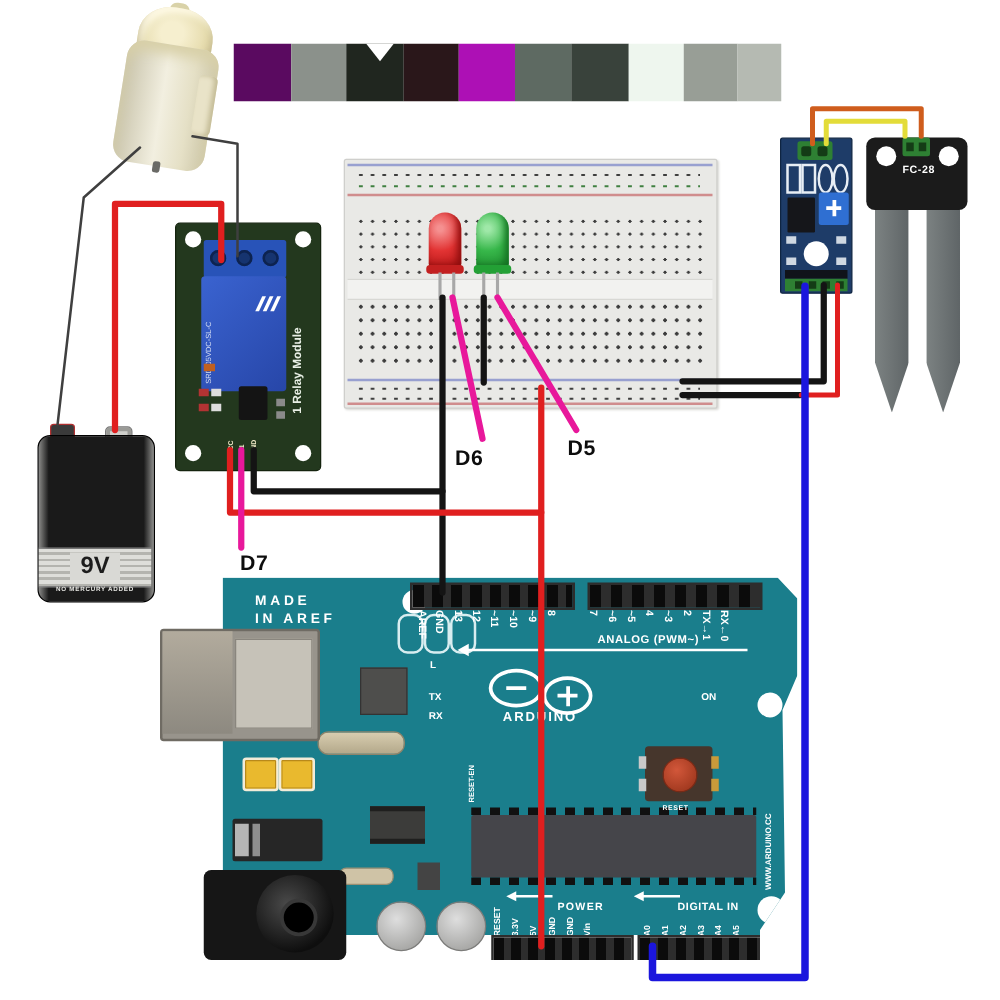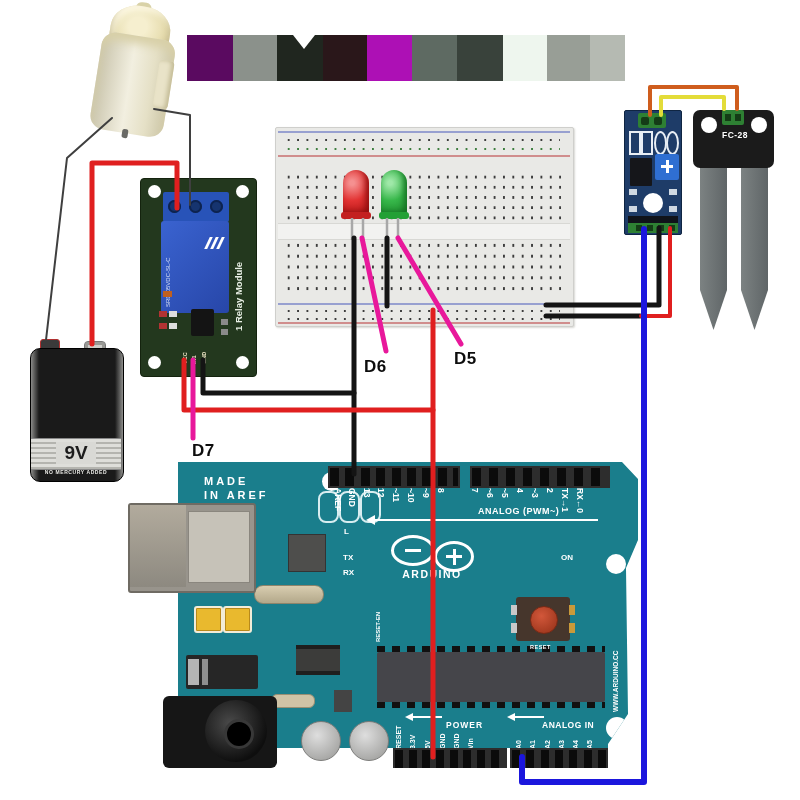--- a/index.html
+++ b/index.html
@@ -218,21 +218,21 @@
       <span class="abs" style="left:53px;top:26px;width:6px;height:10px;background:#c99a3a;"></span>
       <span class="abs" style="left:14px;top:9px;width:26px;height:26px;border-radius:50%;background:radial-gradient(circle at 40% 35%,#d2573a,#a33a20 75%);border:1px solid #7a2a16;"></span>
     </div>
     <span class="wt" style="left:352px;top:182px;font-size:5.5px;letter-spacing:.5px;">RESET</span>
 
     <div class="abs" style="left:234px;top:254px;width:30px;height:2px;background:#fff;"></div>
     <span class="abs" style="left:227px;top:251px;width:0;height:0;border-top:4px solid transparent;border-bottom:4px solid transparent;border-right:8px solid #fff;"></span>
     <span class="wt" style="left:268px;top:258px;font-size:8.5px;letter-spacing:1px;">POWER</span>
     <div class="abs" style="left:336px;top:254px;width:30px;height:2px;background:#fff;"></div>
     <span class="abs" style="left:329px;top:251px;width:0;height:0;border-top:4px solid transparent;border-bottom:4px solid transparent;border-right:8px solid #fff;"></span>
-    <span class="wt" style="left:364px;top:258px;font-size:8.5px;letter-spacing:.5px;">ANALOG IN</span>
+    <span class="wt" style="left:364px;top:258px;font-size:8.5px;letter-spacing:.5px;">DIGITAL IN</span>
 
     <span class="vbot" style="left:217px;top:287px;">RESET</span>
     <span class="vbot" style="left:231px;top:287px;">3.3V</span>
     <span class="vbot" style="left:246px;top:287px;">5V</span>
     <span class="vbot" style="left:261px;top:287px;">GND</span>
     <span class="vbot" style="left:275px;top:287px;">GND</span>
     <span class="vbot" style="left:289px;top:287px;">Vin</span>
     <span class="vbot" style="left:337px;top:287px;">A0</span>
     <span class="vbot" style="left:351px;top:287px;">A1</span>
     <span class="vbot" style="left:366px;top:287px;">A2</span>

